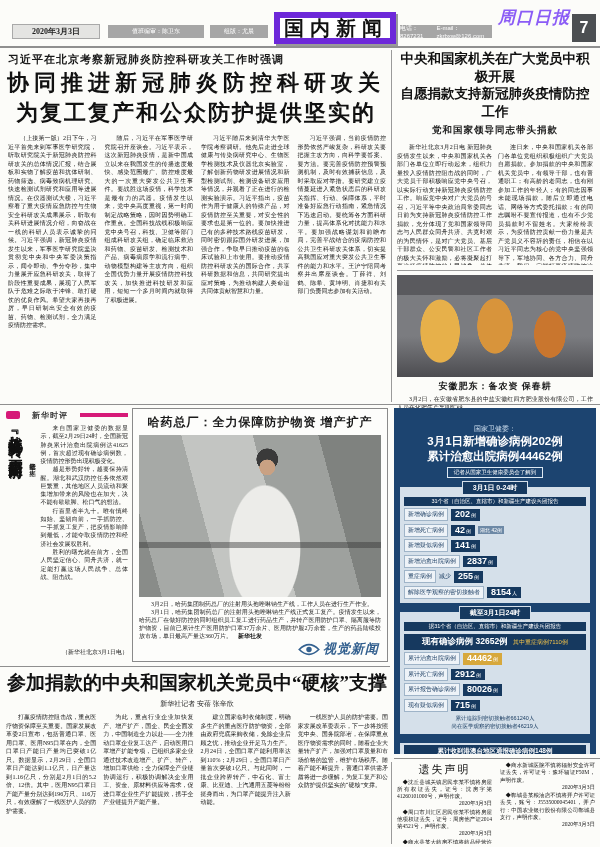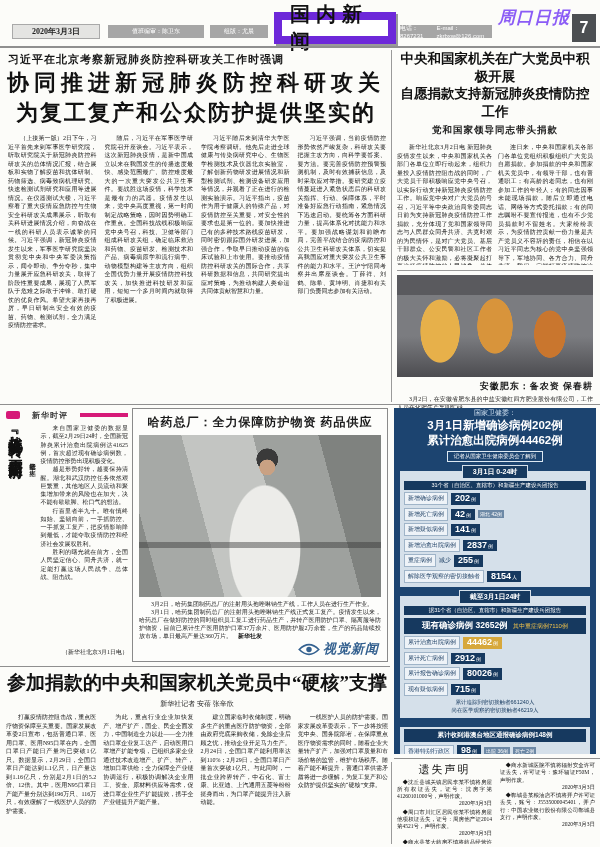--- a/index.html
+++ b/index.html
@@ -7,23 +7,23 @@
   .page{position:relative;width:600px;height:847px;background:#fcfcf9;font-family:"Liberation Serif",serif;color:#1a1a1a;}
 
   
   .mh-date{position:absolute;left:12px;top:24px;width:88px;height:15px;background:#e4e4e2;border:1px solid #a9a9a9;
     font-size:8px;font-weight:bold;display:flex;align-items:center;justify-content:center;color:#222;}
   .mh-bar{position:absolute;top:25px;height:13px;background:#a6a6a6;color:#fff;font-size:6px;
     display:flex;align-items:center;justify-content:center;font-family:"Liberation Sans",sans-serif;}
   .mh-bar.b1{left:108px;width:96px;}
   .mh-bar.b2{left:210px;width:58px;}
   .mh-bar.b3{left:400px;width:92px;gap:4px;}
-  .section-box{position:absolute;left:274px;top:12px;width:122px;height:32px;border:8px solid #6d28d9;background:#fff;
+  .section-box{position:absolute;left:274px;top:12px;width:122px;height:32px;border:6px solid #6d28d9;background:#fff;
     box-shadow:2px 2px 0 #9a9a9a;display:flex;align-items:center;justify-content:center;
-    font-size:20px;font-weight:bold;letter-spacing:6px;padding-left:8px;color:#111;}
+    font-size:20px;font-weight:bold;letter-spacing:6px;padding-left:2px;color:#111;}
   .paper-name{position:absolute;left:498px;top:6px;width:72px;font-size:17px;font-weight:900;color:#8b5cf6;
     font-style:italic;letter-spacing:1px;white-space:nowrap;}
   .page-no{position:absolute;left:572px;top:14px;width:24px;height:28px;background:#4c4f52;color:#fff;
     display:flex;align-items:center;justify-content:center;font-size:16px;font-weight:bold;font-family:"Liberation Sans",sans-serif;}
   .rule{position:absolute;background:#8f8f8f;}
   .rule.top{left:0;top:46px;width:600px;height:2px;}
   .rule.mid{left:0;top:404px;width:600px;height:1px;}
   .rule.leftlow{left:0;top:666px;width:390px;height:1px;}
   .rule.losstop{left:394px;top:758px;width:206px;height:1px;}
   .vr{position:absolute;width:1px;background:#9a9a9a;}
@@ -42,21 +42,21 @@
   .donation{position:absolute;left:397px;top:50px;width:196px;}
   .d-head{font-size:13.5px;font-weight:bold;text-align:center;line-height:1.3;color:#111;}
   .d-sub{margin-top:4px;text-align:center;font-size:9.5px;font-weight:bold;letter-spacing:1px;color:#222;}
   .d-cols{display:flex;gap:6px;margin-top:6px;height:122px;overflow:hidden;}
   .d-rule{height:1px;background:#999;margin:5px 0 4px;}
   .d-photo{height:102px;background:
     radial-gradient(ellipse 20px 32px at 22% 55%, #e7b04a 0 97%, transparent 100%),
     radial-gradient(ellipse 18px 28px at 50% 50%, #d8943b 0 97%, transparent 100%),
     radial-gradient(ellipse 16px 24px at 78% 58%, #c9762e 0 97%, transparent 100%),
     linear-gradient(180deg,#5a5a5e 0 20%, #7b7c80 20% 60%, #4c4c50 100%);}
-  .d-cap-title{margin-top:3px;text-align:right;font-size:9px;font-weight:bold;letter-spacing:1px;}
+  .d-cap-title{margin-top:3px;text-align:center;font-size:9px;font-weight:bold;letter-spacing:1px;}
   .d-cap{margin-top:2px;font-size:6px;line-height:1.35;text-align:justify;text-indent:2em;}
   .d-credit{display:block;text-align:right;font-weight:bold;text-indent:0;}
 
   
   .commentary{position:absolute;left:6px;top:409px;width:122px;height:254px;}
   .comm-label{display:flex;align-items:center;gap:12px;height:12px;}
   .label-mark{width:14px;height:8px;background:#d61a78;border-radius:2px;}
   .label-text{font-size:8px;font-weight:bold;color:#3a3a3a;letter-spacing:1px;}
   .label-bar{flex:1;height:4px;background:#d61a78;}
   .comm-main{display:flex;margin-top:3px;height:222px;}
@@ -76,21 +76,21 @@
     radial-gradient(circle 11px at 53% 15%, #3a3a3a 0 97%, transparent 100%),
     radial-gradient(ellipse 36px 64px at 52% 70%, #ecece9 0 97%, transparent 100%),
     linear-gradient(75deg,#898c89 0 8%,#a6a9a6 8% 30%,#c3c5c2 30% 55%,#9ea19e 55% 78%,#7f827f 78% 100%);}
   .p-caps{margin-top:3px;font-size:6px;line-height:1.35;text-align:justify;}
   .p-caps p{text-indent:2em;}
   .visual-news{position:absolute;right:8px;bottom:3px;display:flex;align-items:center;gap:3px;}
   .visual-news .vn-text{font-size:13px;font-weight:bold;font-style:italic;color:#33608f;letter-spacing:1px;}
 
   
   .info{position:absolute;left:394px;top:408px;width:202px;height:346px;background:#1c4470;
-    padding:0 6px;color:#fff;font-family:"Liberation Sans",sans-serif;overflow:hidden;}
+    padding:16px 6px;color:#fff;font-family:"Liberation Sans",sans-serif;overflow:hidden;}
   .info-org{text-align:center;font-size:7px;color:#cfe0f0;}
   .info-title{text-align:center;font-size:11.5px;font-weight:bold;line-height:1.3;}
   .info-src{margin:3px auto 0;width:max-content;max-width:100%;border:1px solid #dce8f2;font-size:5.5px;
     padding:1px 6px;color:#fff;}
   .panel{background:#d5e0ea;margin-top:9px;padding:2px 4px 4px;color:#16395f;}
   .panel-period{width:max-content;margin:-8px auto 2px;background:#16395f;color:#fff;font-size:7px;
     font-weight:bold;padding:1px 10px;border:1px solid #d5e0ea;}
   .panel-scope{background:#16395f;color:#fff;font-size:5.5px;text-align:center;padding:1px 2px;}
   .stat-row{display:flex;align-items:center;gap:3px;margin-top:2.5px;flex-wrap:nowrap;}
   .stat-label{background:#eef3f8;border:1px solid #9fb4c8;color:#16395f;font-size:6px;padding:1px 3px;white-space:nowrap;}
@@ -179,21 +179,21 @@
           <p>来自国家卫健委的数据显示，截至2月29日24时，全国新冠肺炎累计治愈出院病例达41625例，首次超过现有确诊病例数，疫情防控形势出现积极变化。</p>
           <p>越是形势好转，越要保持清醒。湖北和武汉防控任务依然艰巨繁重，其他地区人员流动和聚集增加带来的风险也在加大，决不能有歇歇脚、松口气的想法。</p>
           <p>行百里者半九十。唯有慎终如始、坚韧向前，一手抓防控、一手抓复工复产，把疫情影响降到最低，才能夺取疫情防控和经济社会发展双胜利。</p>
           <p>胜利的曙光就在前方，全国人民坚定信心、同舟共济，就一定能打赢这场人民战争、总体战、阻击战。</p>
         </div>
     </div>
     <div class="comm-dateline">（新华社北京3月1日电）</div>
   </div>
 
   <div class="photo-box">
-    <div class="p-title">哈药总厂：全力保障防护物资 药品供应</div>
+    <div class="p-title">哈药总厂：全力保障防护物资 增产扩产</div>
     <div class="p-photo"></div>
     <div class="p-caps">
       <p>3月2日，哈药集团制药总厂的注射用头孢唑啉钠生产线，工作人员在进行生产作业。</p>
       <p><span>3月1日，哈药集团制药总厂的注射用头孢唑啉钠生产线正式复工复产。疫情发生以来，哈药总厂在做好防控的同时组织员工复工进行药品生产，并转产医用防护口罩、隔离服等防护物资，目前已累计生产医用防护口罩37万余片、医用防护服2万余套，生产的药品陆续投放市场，单日最高产量达360万片。</span>　<b>新华社发</b></p>
     </div>
     <div class="visual-news">
       <svg width="22" height="13" viewBox="0 0 40 24">
         <path d="M2 12 Q20 -6 38 12 Q20 30 2 12 Z" fill="none" stroke="#33608f" stroke-width="3"></path>
         <circle cx="20" cy="12" r="5" fill="#33608f"></circle>
       </svg>

